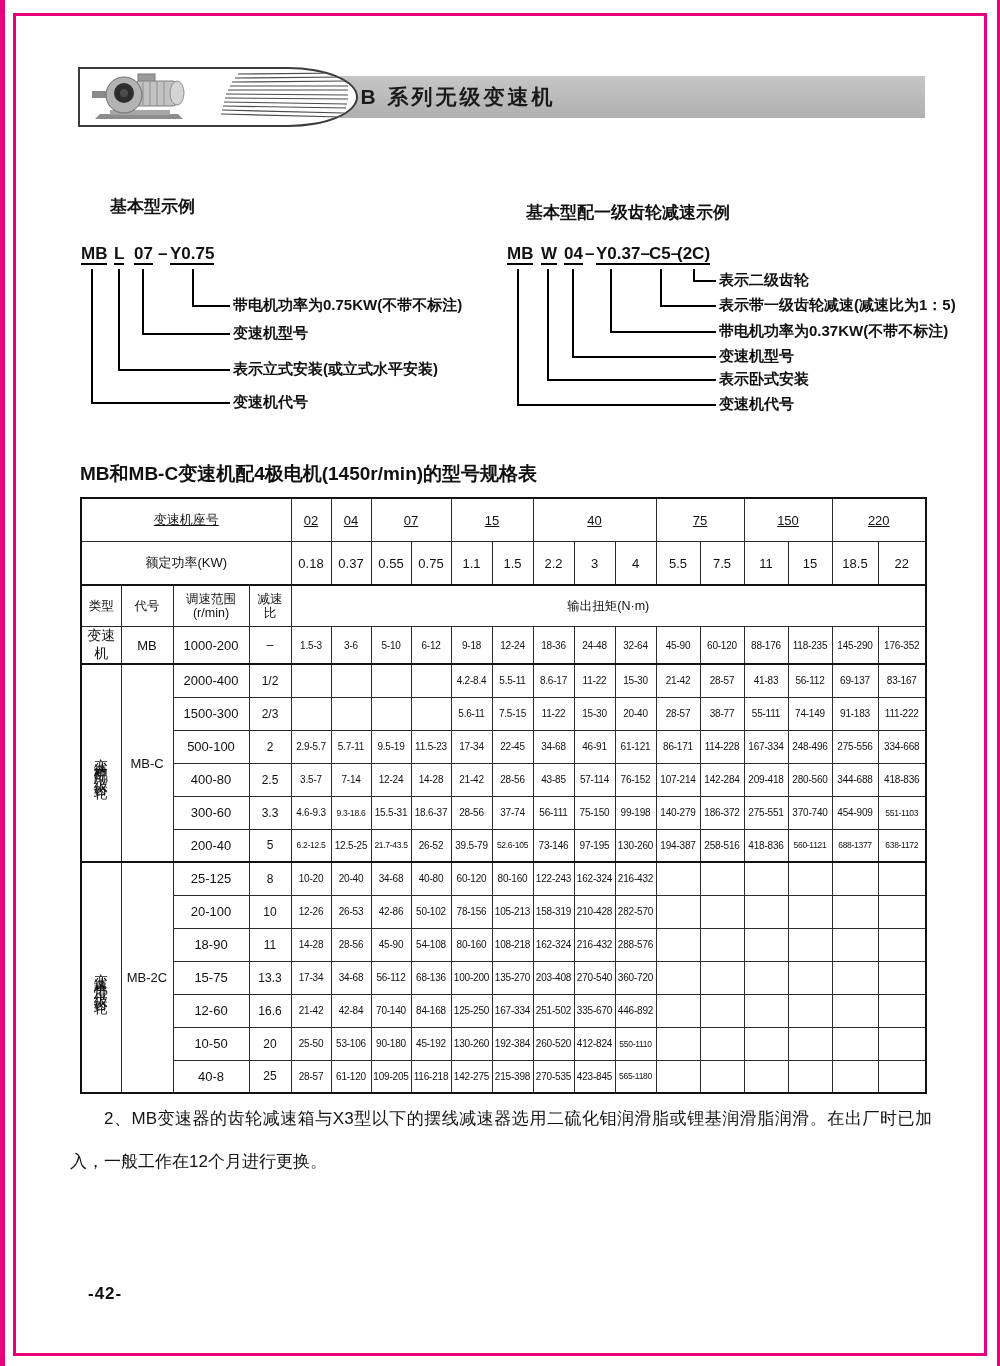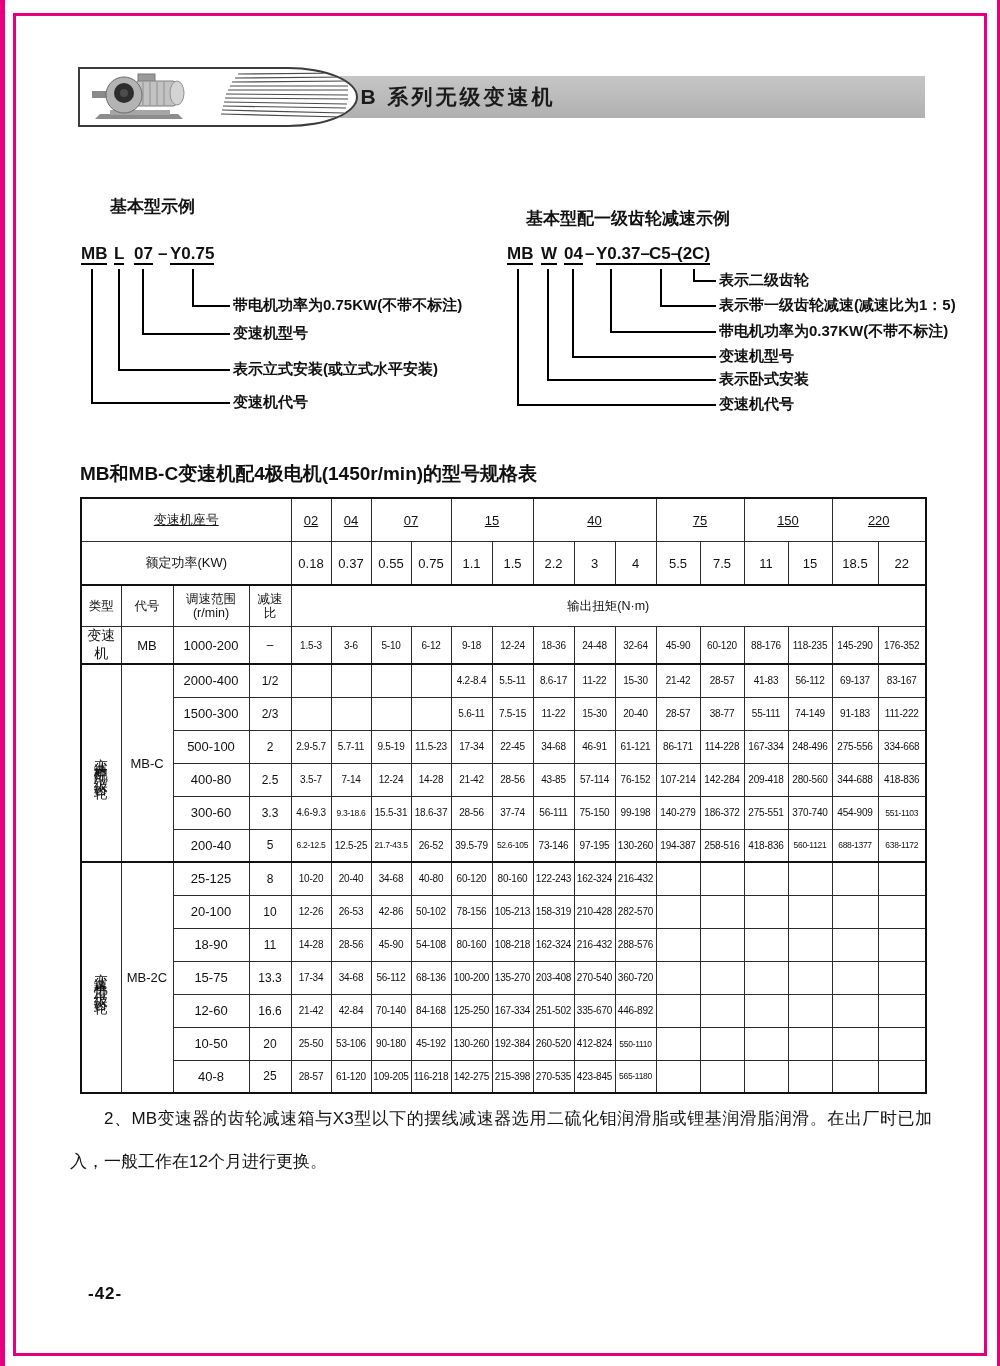--- a/index.html
+++ b/index.html
@@ -110,21 +110,21 @@
     <div class="elbow" style="left:43px;top:76px;width:110px;height:100px;"></div>
     <div class="elbow" style="left:16px;top:76px;width:137px;height:133px;"></div>
 
     <div class="clabel" style="left:158px;top:112px;">带电机功率为0.75KW(不带不标注)</div>
     <div class="clabel" style="left:158px;top:140px;">变速机型号</div>
     <div class="clabel" style="left:158px;top:176px;">表示立式安装(或立式水平安装)</div>
     <div class="clabel" style="left:158px;top:209px;">变速机代号</div>
   </div>
 
   <div class="diagram" style="left:500px;top:193px;">
-    <div class="diag-title" style="left:26px;top:14px;">基本型配一级齿轮减速示例</div>
+    <div class="diag-title" style="left:26px;top:8px;">基本型配一级齿轮减速示例</div>
     <span class="mpart" style="left:7px;">MB</span>
     <span class="mpart" style="left:41px;">W</span>
     <span class="mpart" style="left:64px;">04</span>
     <span class="mpart nounder" style="left:85px;">–</span>
     <span class="mpart" style="left:96px;">Y0.37–</span>
     <span class="mpart" style="left:149px;">C5–</span>
     <span class="mpart" style="left:177px;">(2C)</span>
 
     <div class="elbow" style="left:193px;top:76px;width:21px;height:11px;"></div>
     <div class="elbow" style="left:160px;top:76px;width:54px;height:36px;"></div>

